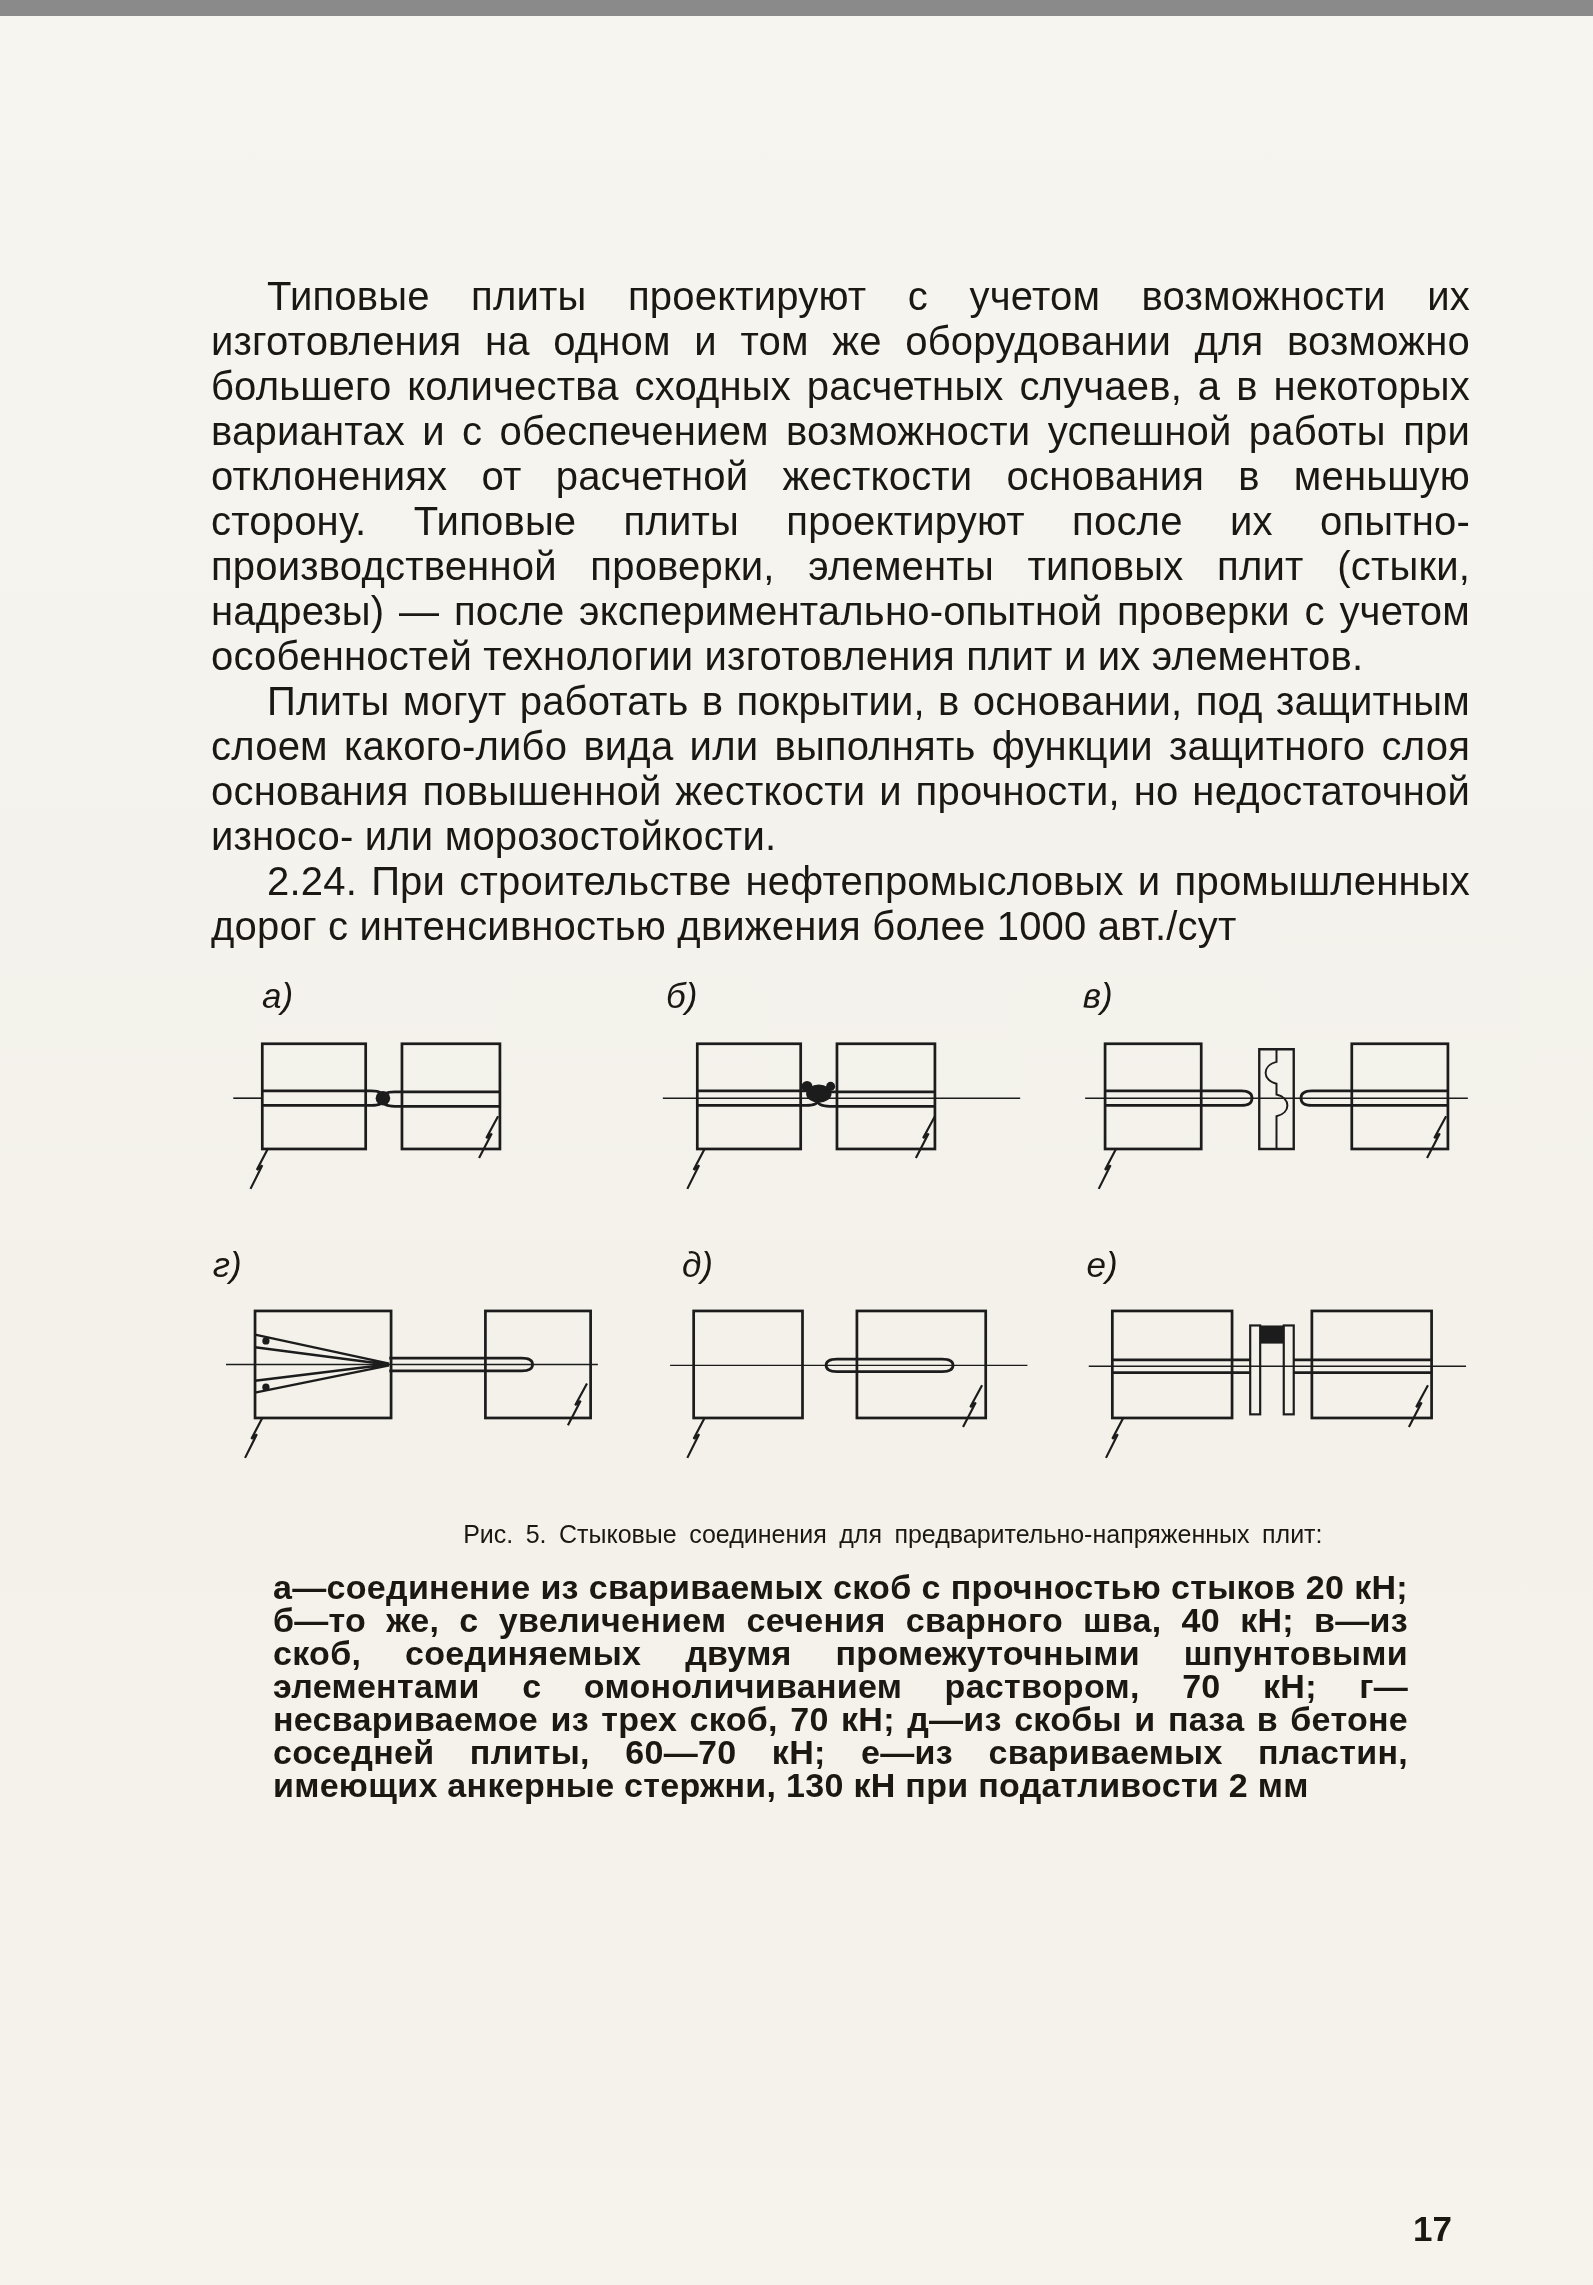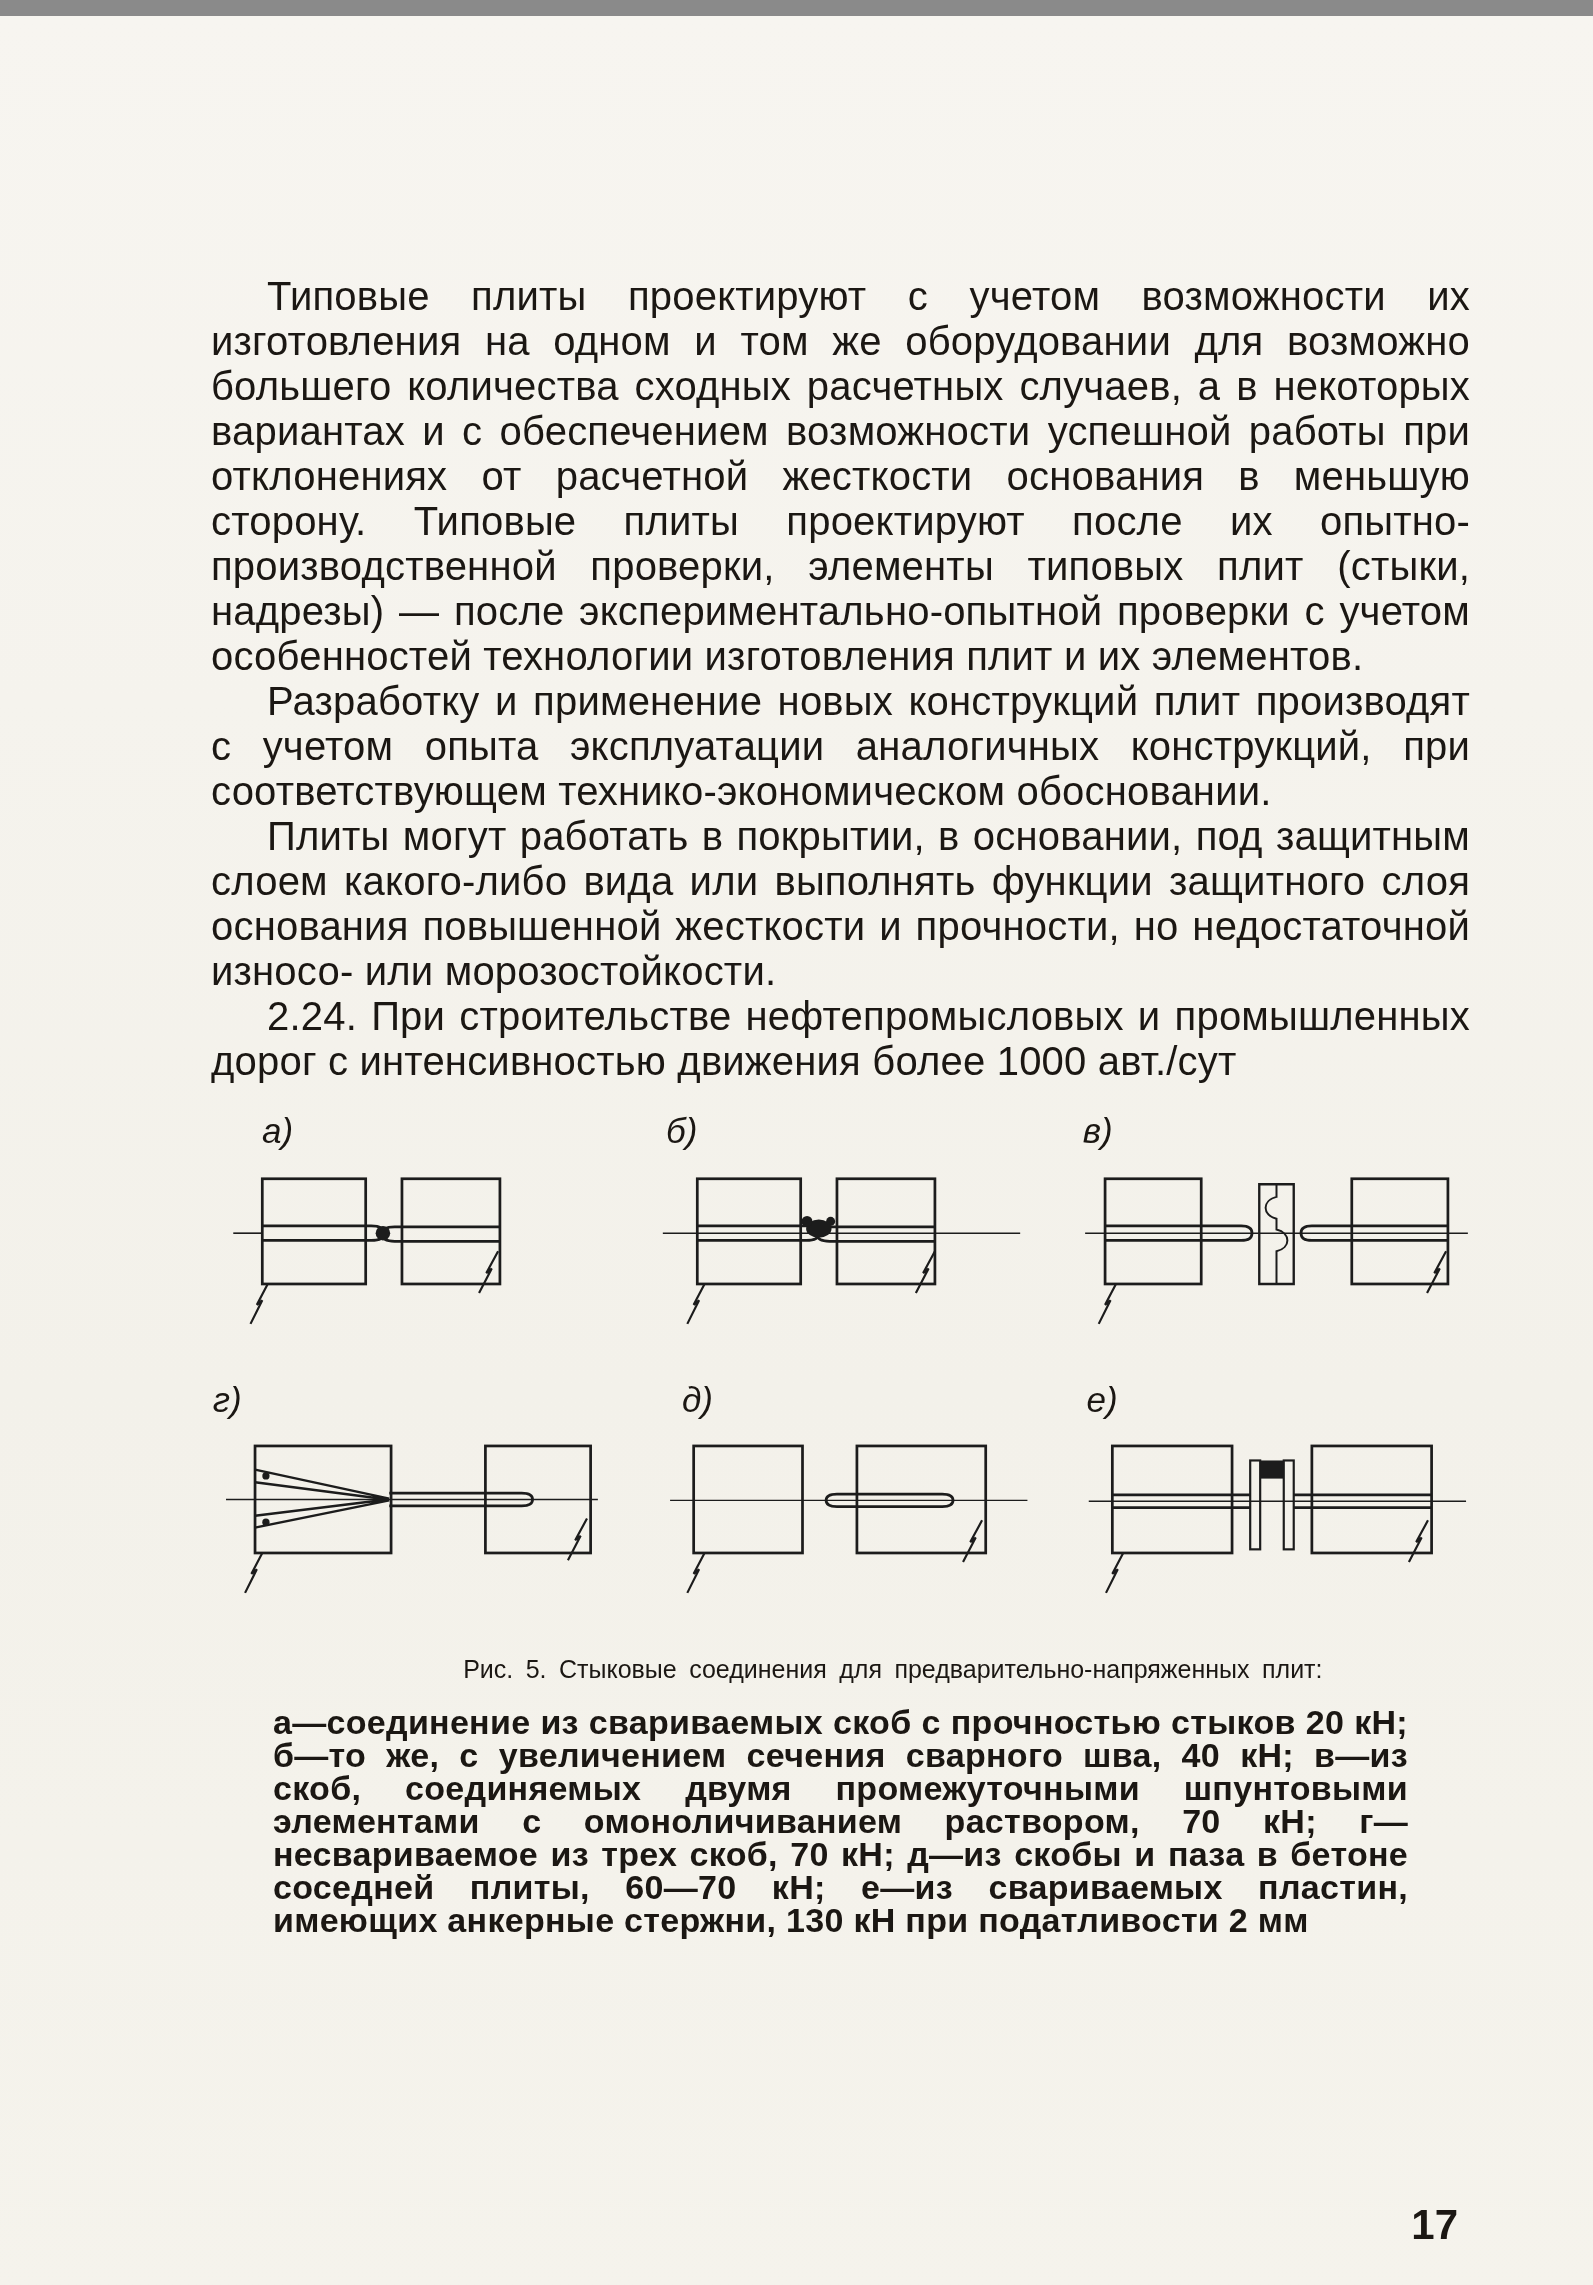--- a/index.html
+++ b/index.html
@@ -61,34 +61,33 @@
     width: 1135px;
     margin: 16.4px auto 0;
     font-size: 34px;
     line-height: 33px;
     font-weight: bold;
     text-align: justify;
     letter-spacing: 0.3px;
   }
   .page-number {
     position: absolute;
-    right: 136px;
+    right: 142px;
     bottom: 53px;
-    font-size: 42px;
+    font-size: 35px;
     font-weight: bold;
   }
 </style>
 </head>
 <body>
 
 <div class="page">
   <main class="content">
 
     <p class="body-par">Типовые плиты проектируют с учетом возможности их изготовления на одном и том же оборудовании для возможно большего количества сходных расчетных случаев, а в некоторых вариантах и с обеспечением возможности успешной работы при отклонениях от расчетной жесткости основания в меньшую сторону. Типовые плиты проектируют после их опытно-производственной проверки, элементы типовых плит (стыки, надрезы) — после экспериментально-опытной проверки с учетом особенностей технологии изготовления плит и их элементов.</p>
-    <p class="body-par">Разработку и применение новых конструкций плит производят с учетом опыта эксплуатации аналогичных конструкций, при соответствующем технико-экономическом обосновании.</p>
     <p class="body-par">Плиты могут работать в покрытии, в основании, под защитным слоем какого-либо вида или выполнять функции защитного слоя основания повышенной жесткости и прочности, но недостаточной износо- или морозостойкости.</p>
     <p class="body-par">2.24. При строительстве нефтепромысловых и промышленных дорог с интенсивностью движения более 1000 авт./сут</p>
 
     <figure class="figure">
       <div class="diagram-grid">
 
         <div class="diagram-cell">
           <span class="dlabel pos-a">а)</span>
           <svg class="diagram" viewBox="0 0 430 215">
             <g fill="none" stroke="#1c1c1c" stroke-width="3">

